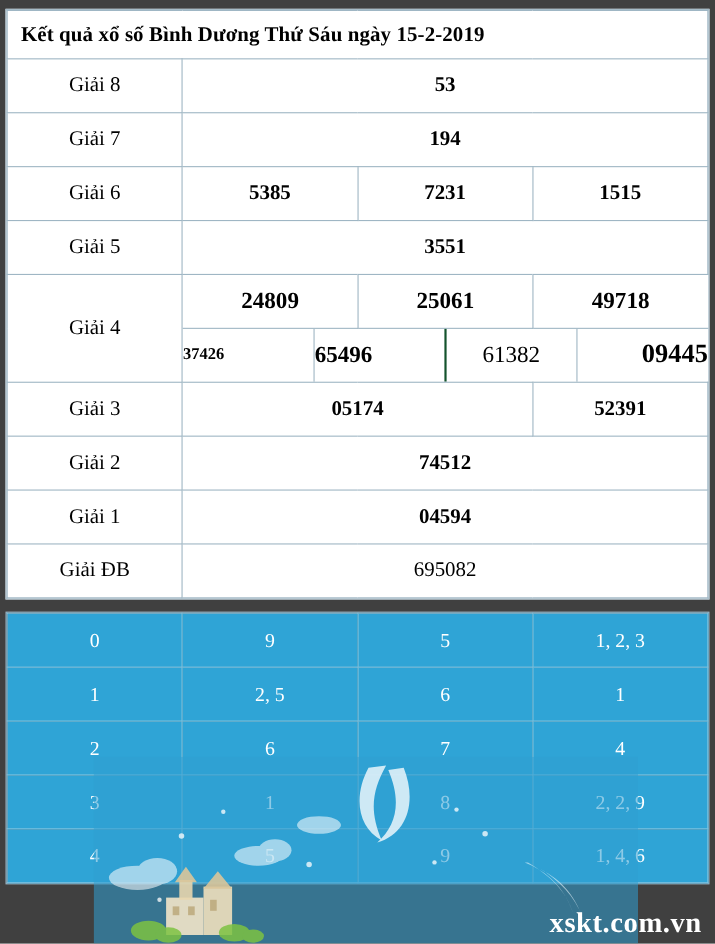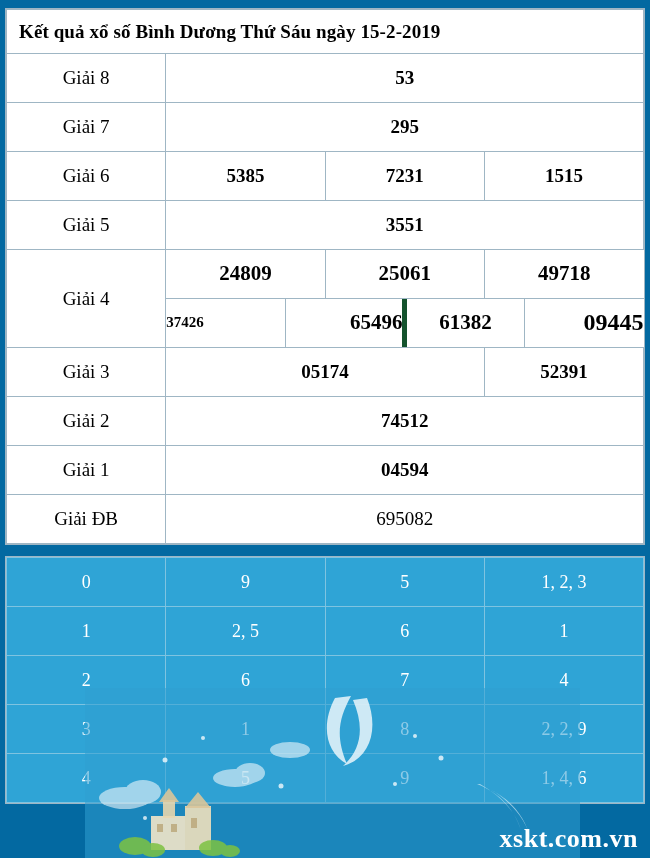--- a/index.html
+++ b/index.html
@@ -6,21 +6,21 @@
   html, body {
     margin: 0;
     padding: 0;
     background: #ffffff;
     font-family: "Liberation Serif", serif;
   }
   .page {
     width: 650px;
     height: 858px;
     position: relative;
-    background: #0369a1;
+    background: #404040;
     overflow: hidden;
   }
   .result-box {
     position: absolute;
     left: 5px;
     top: 8px;
     width: 640px;
     border: 1px solid #9fb6c4;
     background: #ffffff;
   }
@@ -144,21 +144,21 @@
         <td class="title" colspan="4">Kết quả xổ số Bình Dương Thứ Sáu ngày 15-2-2019</td>
       </tr>
 
       <tr>
         <td class="label">Giải 8</td>
         <td class="num-g8" colspan="3">53</td>
       </tr>
 
       <tr>
         <td class="label">Giải 7</td>
-        <td class="num" colspan="3">295</td>
+        <td class="num" colspan="3">194</td>
       </tr>
 
       <tr>
         <td class="label">Giải 6</td>
         <td class="num">5385</td>
         <td class="num">7231</td>
         <td class="num">1515</td>
       </tr>
 
       <tr>
@@ -179,22 +179,22 @@
           </tbody>
               </table>
         </td>
       </tr>
       <tr>
         <td colspan="3" style="padding:0;border:none;">
           <table style="width:100%;border-collapse:collapse;table-layout:fixed;">
             <tbody>
                   <tr>
               <td style="border:none;border-right:1px solid #9fb6c4;height:48px;text-align:left;font-weight:bold;font-size:15px;">37426</td>
-              <td style="border:none;border-right:5px solid #14532d;height:48px;text-align:right;font-weight:bold;font-size:21px;">65496</td>
-              <td style="border:none;border-right:1px solid #9fb6c4;height:48px;text-align:center;font-weight:bold;font-size:21px;">61382</td>
+              <td style="border:none;border-right:2px solid #14532d;height:48px;text-align:left;font-weight:bold;font-size:21px;">65496</td>
+              <td style="border:none;border-right:1px solid #9fb6c4;height:48px;text-align:center;font-weight:normal;font-size:21px;">61382</td>
               <td style="border:none;height:48px;text-align:right;font-weight:bold;font-size:24px;">09445</td>
             </tr>
           </tbody>
               </table>
         </td>
       </tr>
 
       <tr>
         <td class="label">Giải 3</td>
         <td class="num" colspan="2">05174</td>

